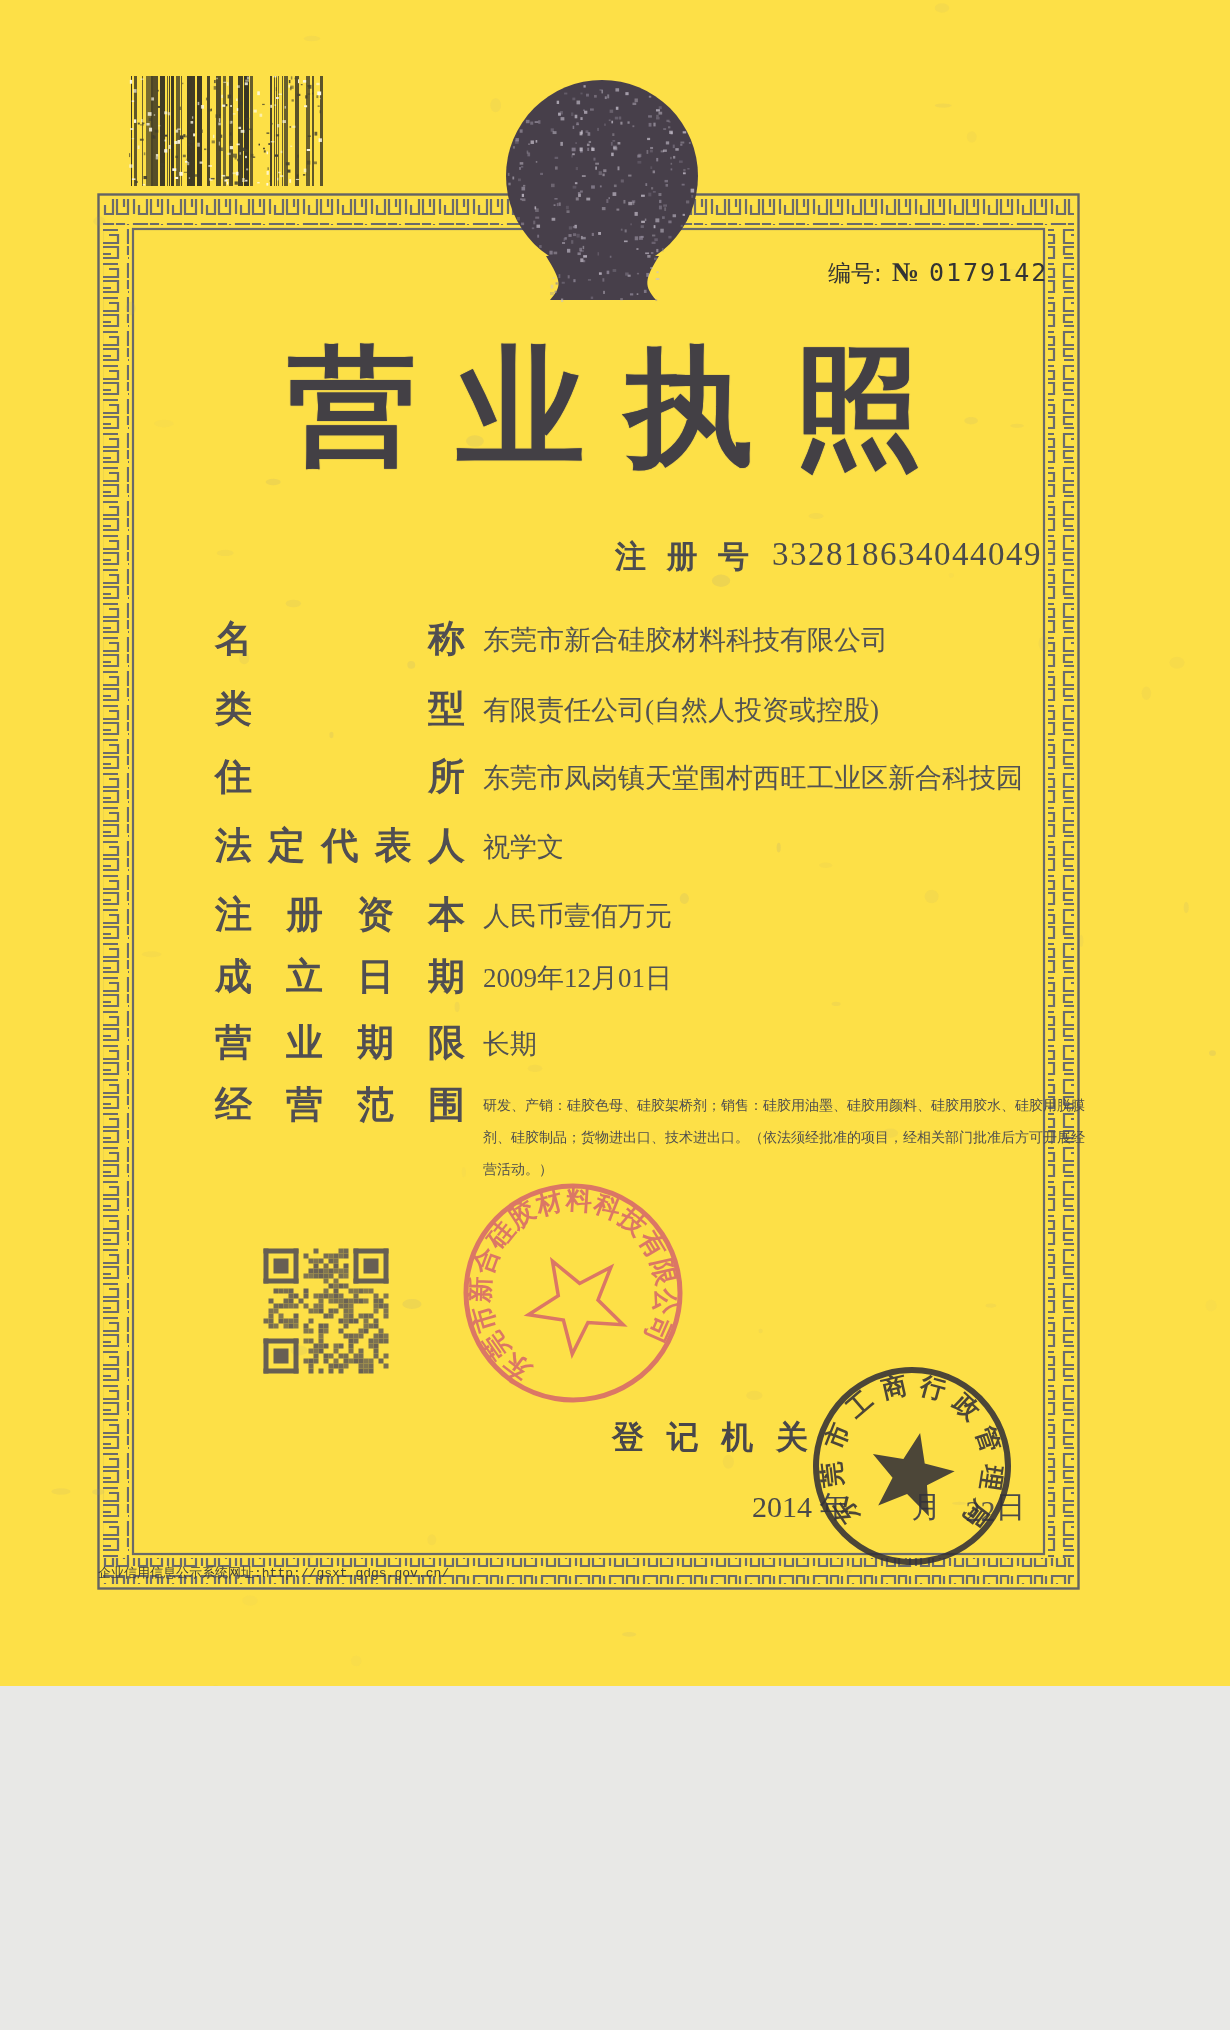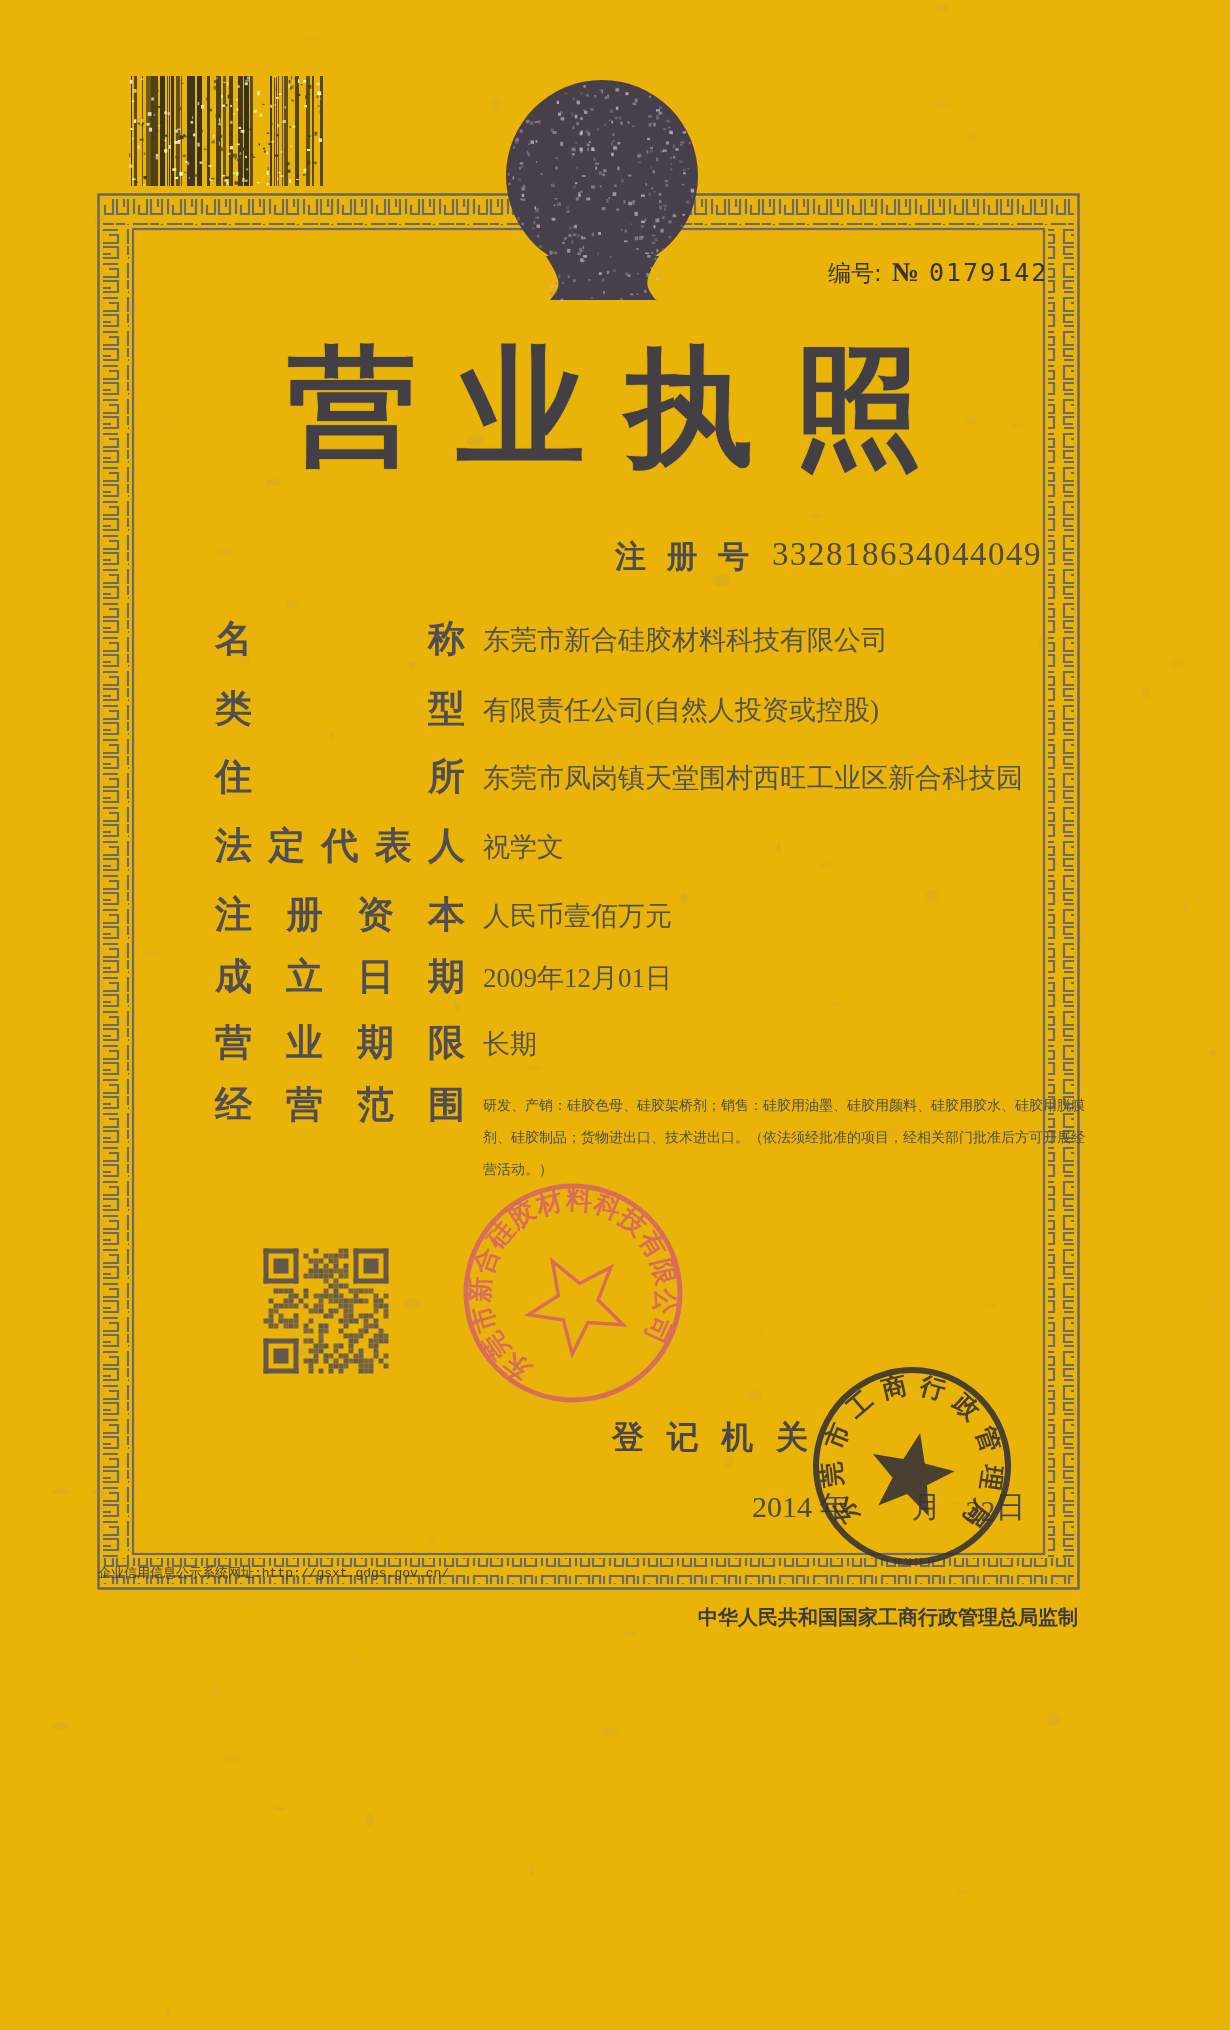--- a/index.html
+++ b/index.html
@@ -1,16 +1,16 @@
 <!DOCTYPE html>
 <html><head>
 <meta charset="utf-8">
 <style>
   html,body{margin:0;padding:0;background:#e8e8e6;}
-  .page{position:relative;width:1230px;height:2030px;background:#eab308;overflow:hidden;
+  .page{position:relative;width:1230px;height:1686px;background:#fde047;overflow:hidden;
         font-family:"Liberation Serif","DejaVu Serif",serif;color:#474747;}
   svg{display:block;}
   .abs{position:absolute;}
   .spread{display:flex;justify-content:space-between;}
   
   .barcode{left:129px;top:72px;width:196px;height:118px;opacity:.88;}
   
   .emblem{left:500px;top:68px;width:205px;height:242px;}
   
   .serial{left:828px;top:248px;display:flex;align-items:baseline;gap:10px;color:#343434;}
@@ -1045,15 +1045,14 @@
       <circle r="96" fill="none" stroke="#343136" stroke-width="6"></circle>
       <path id="blkArc" d="M -46 55 A 72 72 0 1 1 46 55" fill="none"></path>
       <text font-size="25" font-weight="700" fill="#343136" font-family="'DejaVu Sans',sans-serif">
         <textPath href="#blkArc" textLength="340" lengthAdjust="spacing">东莞市工商行政管理局</textPath>
       </text>
       <path id="blkStar" transform="translate(0,10) rotate(6)" fill="#343136" d="M0.0,-44.0L10.9,-15.0L41.8,-13.6L17.6,5.7L25.9,35.6L0.0,18.5L-25.9,35.6L-17.6,5.7L-41.8,-13.6L-10.9,-15.0Z"></path>
     </g>
   </svg>
 
   <div class="abs footer-left z2">企业信用信息公示系统网址:http://gsxt.gdgs.gov.cn/</div>
-  <div class="abs footer-right z2">中华人民共和国国家工商行政管理总局监制</div>
 
 </div>
 
 </body></html>

